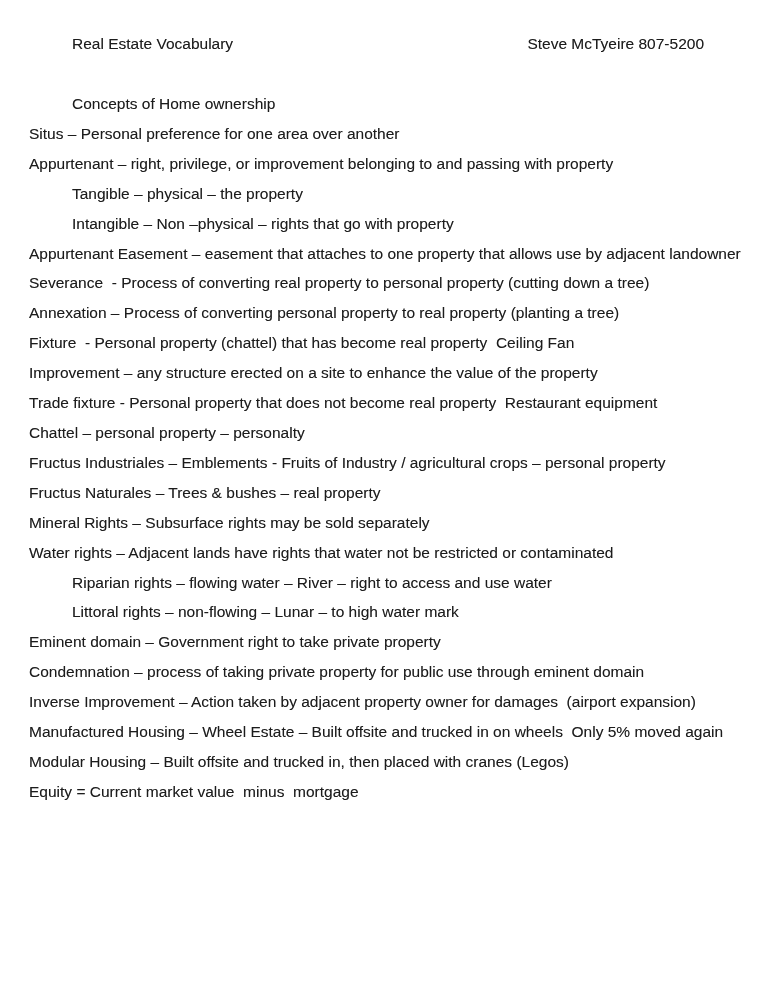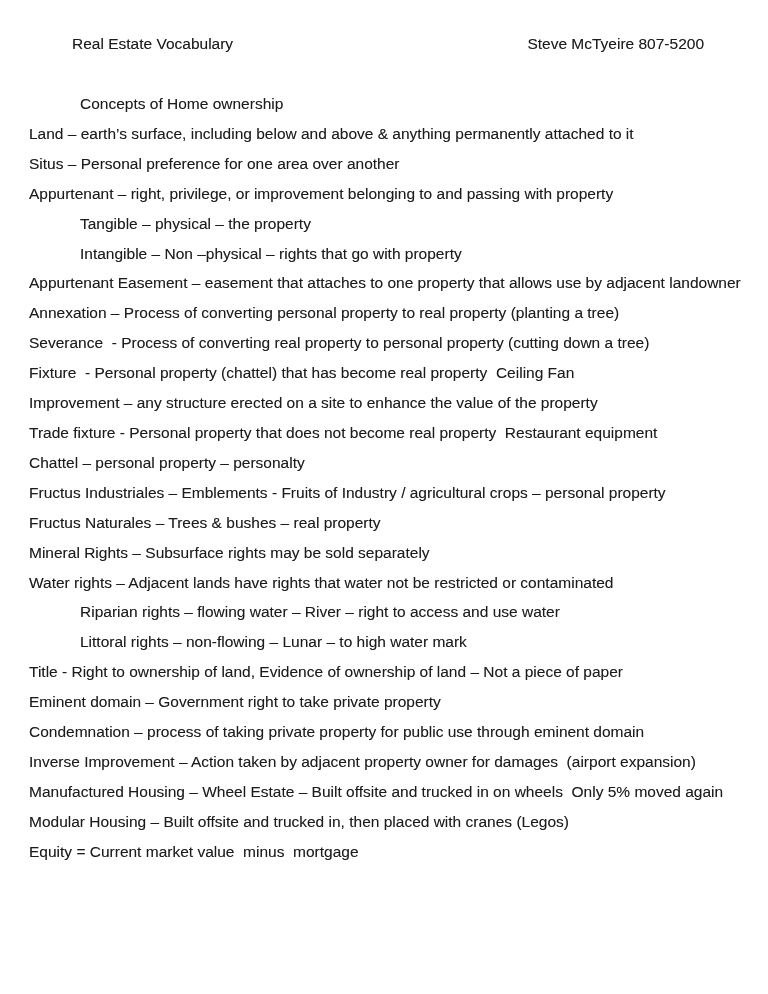--- a/index.html
+++ b/index.html
@@ -30,52 +30,49 @@
     margin-top: 35px;
   }
   .line {
     margin: 0;
     padding: 0 0 0 29px;
     line-height: 29.9px;
     white-space: pre;
   }
   .line.indent {
     padding-left: 72px;
-    margin-left: 8px;
   }
 </style>
 </head>
 <body>
 
 <div class="page">
   <div class="header-row">
     <span>Real Estate Vocabulary</span>
     <span>Steve McTyeire 807-5200</span>
   </div>
   <div class="body-block">
     <p class="line indent">Concepts of Home ownership</p>
-    <p class="line">Land – earth’s surface, including below and above &amp; anything permanently attached to it</p>
     <p class="line">Situs – Personal preference for one area over another</p>
     <p class="line">Appurtenant – right, privilege, or improvement belonging to and passing with property</p>
     <p class="line indent">Tangible – physical – the property</p>
     <p class="line indent">Intangible – Non –physical – rights that go with property</p>
     <p class="line">Appurtenant Easement – easement that attaches to one property that allows use by adjacent landowner</p>
+    <p class="line">Severance  - Process of converting real property to personal property (cutting down a tree)</p>
     <p class="line">Annexation – Process of converting personal property to real property (planting a tree)</p>
-    <p class="line">Severance  - Process of converting real property to personal property (cutting down a tree)</p>
     <p class="line">Fixture  - Personal property (chattel) that has become real property  Ceiling Fan</p>
     <p class="line">Improvement – any structure erected on a site to enhance the value of the property</p>
     <p class="line">Trade fixture - Personal property that does not become real property  Restaurant equipment</p>
     <p class="line">Chattel – personal property – personalty</p>
     <p class="line">Fructus Industriales – Emblements - Fruits of Industry / agricultural crops – personal property</p>
     <p class="line">Fructus Naturales – Trees &amp; bushes – real property</p>
     <p class="line">Mineral Rights – Subsurface rights may be sold separately</p>
     <p class="line">Water rights – Adjacent lands have rights that water not be restricted or contaminated</p>
     <p class="line indent">Riparian rights – flowing water – River – right to access and use water</p>
     <p class="line indent">Littoral rights – non-flowing – Lunar – to high water mark</p>
-    <p class="line">Title - Right to ownership of land, Evidence of ownership of land – Not a piece of paper</p>
     <p class="line">Eminent domain – Government right to take private property</p>
     <p class="line">Condemnation – process of taking private property for public use through eminent domain</p>
     <p class="line">Inverse Improvement – Action taken by adjacent property owner for damages  (airport expansion)</p>
     <p class="line">Manufactured Housing – Wheel Estate – Built offsite and trucked in on wheels  Only 5% moved again</p>
     <p class="line">Modular Housing – Built offsite and trucked in, then placed with cranes (Legos)</p>
     <p class="line">Equity = Current market value  minus  mortgage</p>
   </div>
 </div>
 
 </body></html>

